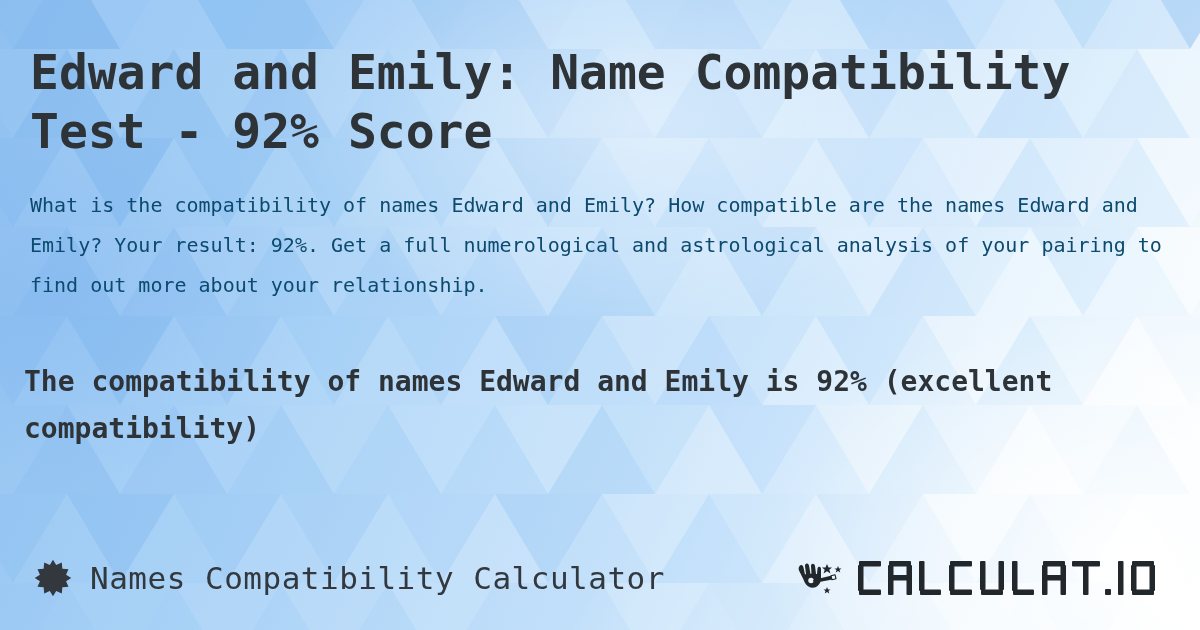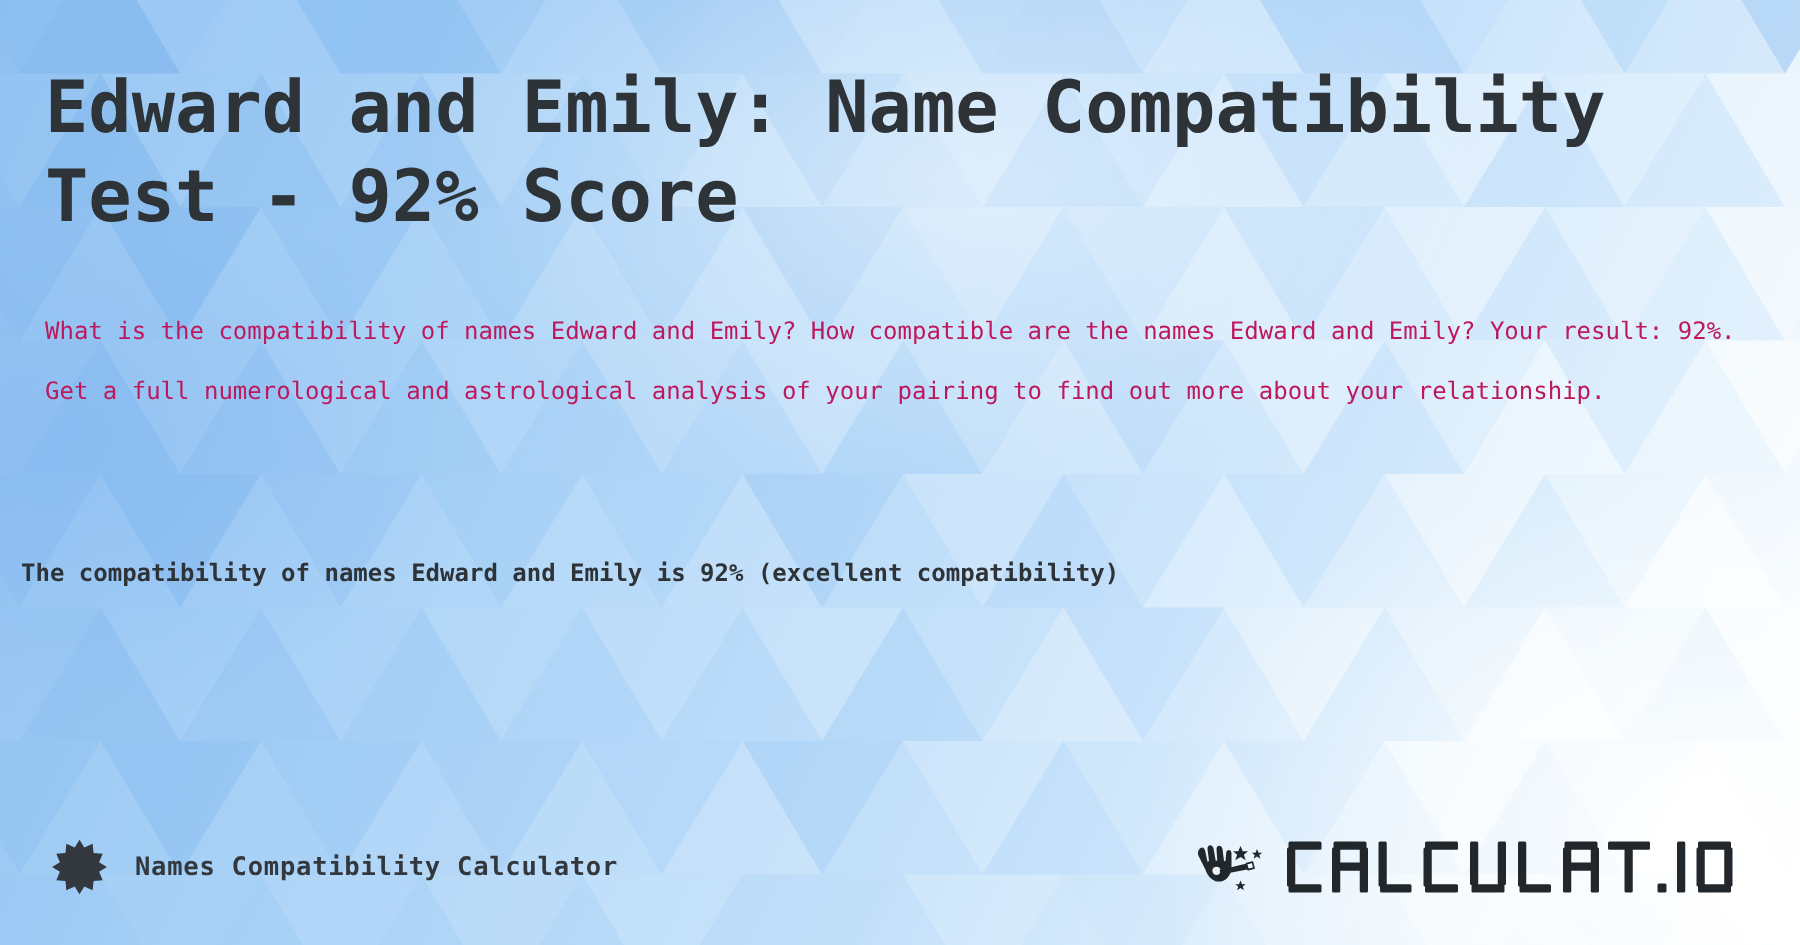--- a/index.html
+++ b/index.html
@@ -63,39 +63,39 @@
     font-size: 48px;
     line-height: 59px;
     letter-spacing: 0px;
     color: #2e3338;
     white-space: pre-wrap;
   }
 
   #description {
     position: absolute;
     left: 30px;
-    top: 201px;
+    top: 185px;
     width: 1140px;
     margin: 0;
     font-family: "DejaVu Sans Mono", monospace;
     font-weight: 400;
-    font-size: 16px;
+    font-size: 20px;
     line-height: 40px;
-    color: #be185d;
+    color: #0c4a6e;
   }
 
   #result-line {
     position: absolute;
-    left: 14px;
+    left: 24px;
     top: 358px;
     width: 1140px;
     margin: 0;
     font-family: "DejaVu Sans Mono", monospace;
     font-weight: 700;
-    font-size: 16px;
+    font-size: 28px;
     line-height: 47px;
     color: #2e3338;
   }
 
   
   #footer {
     position: absolute;
     left: 0;
     right: 0;
     bottom: 24px;
@@ -113,22 +113,22 @@
     gap: 18px;
   }
   #starburst-icon {
     width: 38px;
     height: 38px;
     flex: 0 0 38px;
     display: block;
   }
   #footer-label {
     font-family: "DejaVu Sans Mono", monospace;
-    font-weight: 700;
-    font-size: 17px;
+    font-weight: 400;
+    font-size: 31px;
     letter-spacing: 0.5px;
     color: #32383e;
     white-space: nowrap;
   }
 
   #logo {
     display: flex;
     align-items: center;
     gap: 8px;
   }

